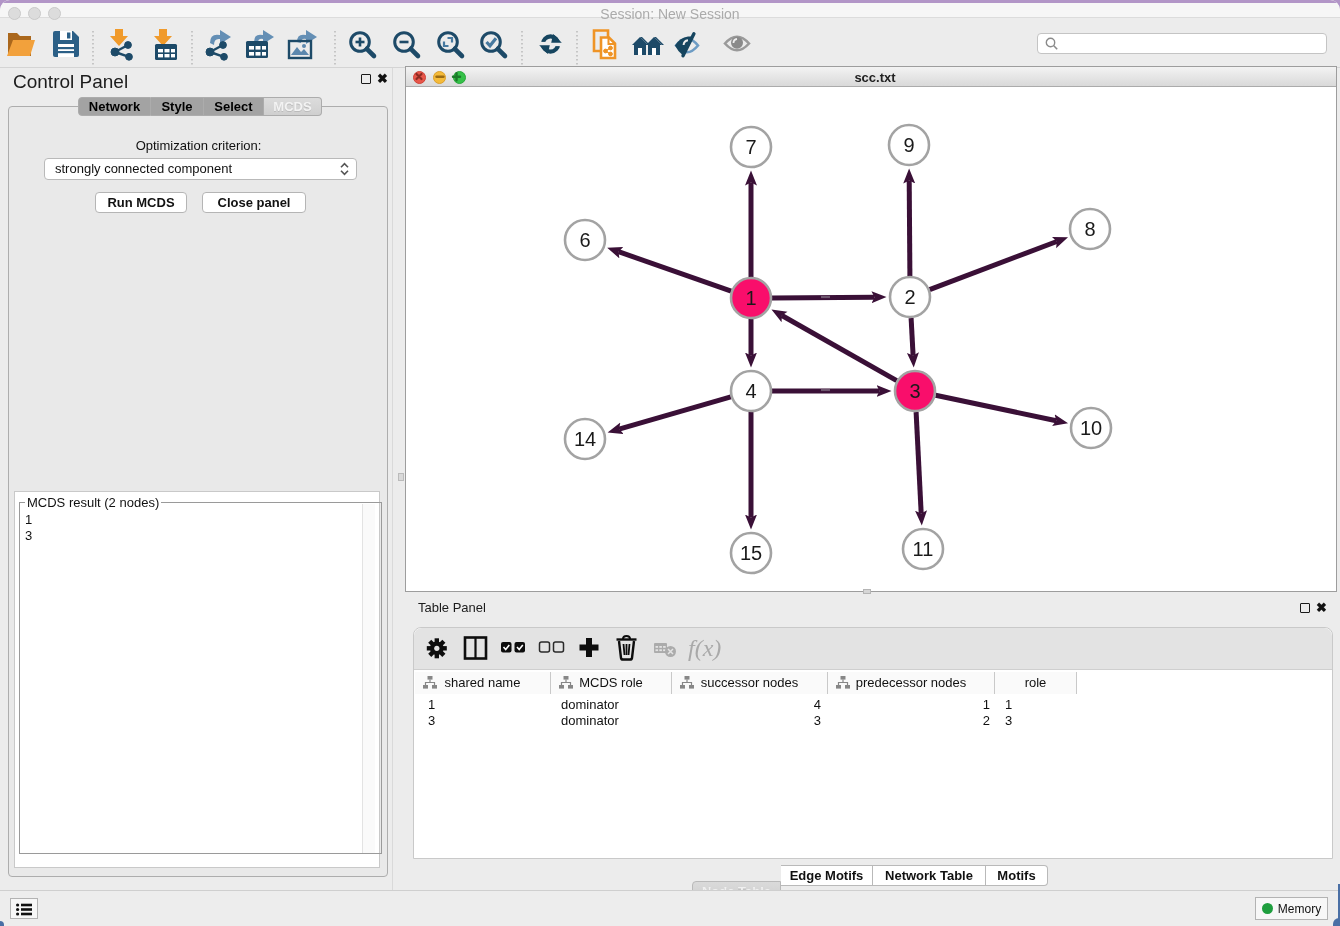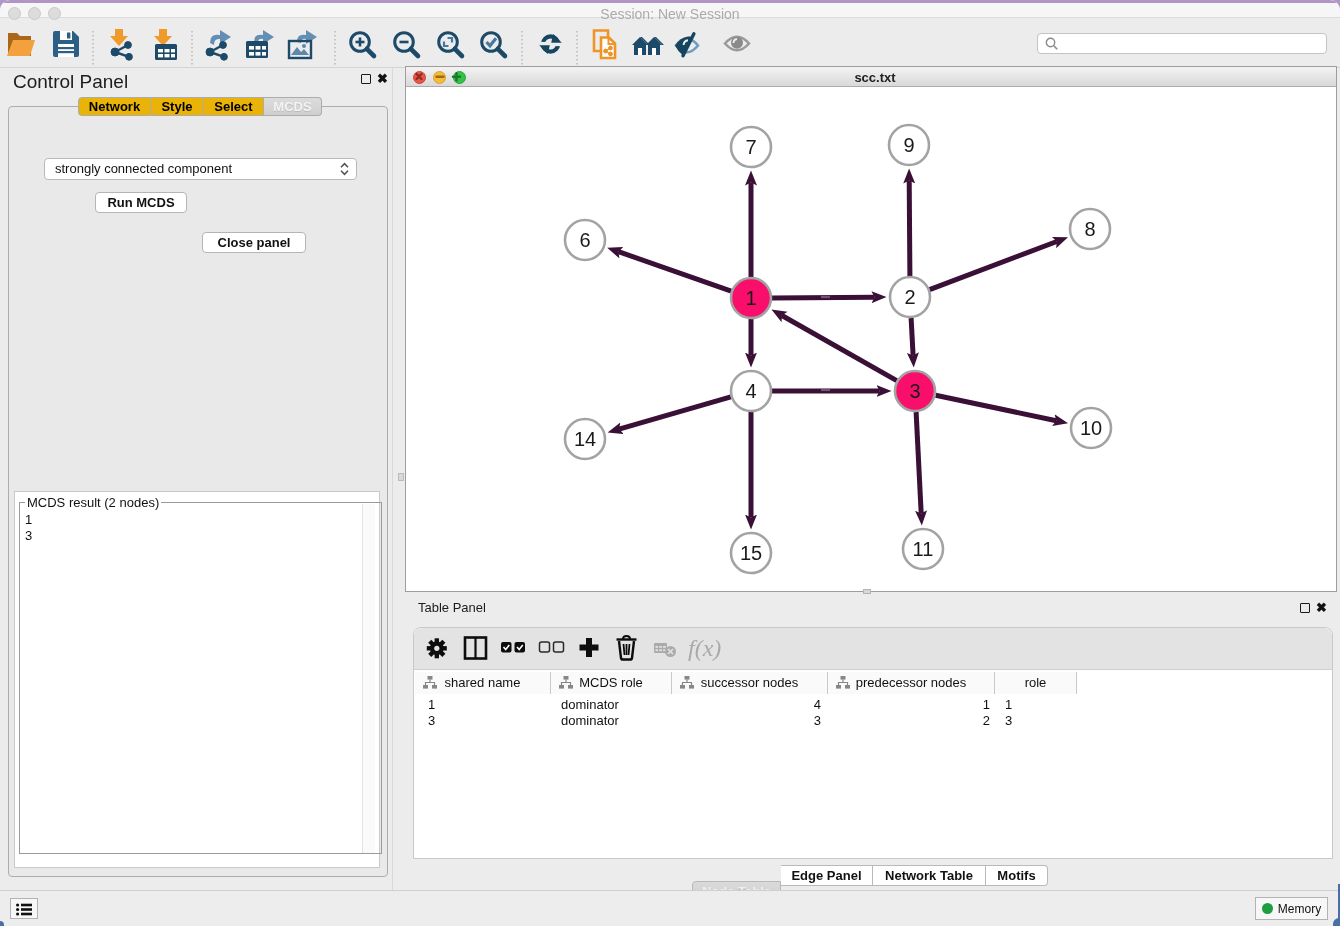--- a/index.html
+++ b/index.html
@@ -18,21 +18,21 @@
 #searchbox { position:absolute; left:1037px; top:33px; width:290px; height:21px;
   background:#fff; border:1px solid #c4c4c4; border-radius:4px; }
 
 #cp-title { position:absolute; left:13px; top:71px; font-size:19px; color:#1c1c1c; }
 .panel-float { position:absolute; width:10px; height:10px; border:1.5px solid #1a1a1a; border-radius:1px; background:transparent; }
 .panel-x { position:absolute; font-size:13px; font-weight:bold; color:#111; }
 #cp-content { position:absolute; left:8px; top:106px; width:380px; height:771px;
   border:1px solid #adadad; border-radius:4px; background:#e9e9e9; }
 .tabrow { position:absolute; display:flex; }
 .tab { height:19px; font-size:13px; font-weight:bold; line-height:18px; text-align:center;
-  background:#eab308; border:1px solid #acacac; border-left:none; color:#000; }
+  background:#a3a3a3; border:1px solid #acacac; border-left:none; color:#000; }
 .tab.first { border-left:1px solid #acacac; border-radius:4px 0 0 4px; }
 .tab.last { border-radius:0 4px 4px 0; }
 .tab.sel { background:linear-gradient(#dcdcdc,#cfcfcf); color:#f3f3f3;
   text-shadow:0 1px 0 #bbb; }
 #opt-label { position:absolute; left:0; top:138px; width:397px; text-align:center;
   font-size:13px; color:#111; }
 #opt-select { position:absolute; left:44px; top:158px; width:313px; height:22px;
   background:#fff; border:1px solid #b9b9b9; border-radius:4px; font-size:13px;
   color:#111; line-height:20px; padding-left:10px; }
 .btn { position:absolute; height:21px; background:#fff; border:1px solid #b5b5b5;
@@ -244,28 +244,29 @@
   <div id="cp-title">Control Panel</div>
   <div class="panel-float" style="left:361px;top:74px;"></div>
   <div class="panel-x" style="left:377px;top:71px;">✖</div>
   <div id="cp-content"></div>
   <div class="tabrow" style="left:78px;top:97px;position:absolute;">
     <div class="tab first" style="width:73px;">Network</div>
     <div class="tab" style="width:53px;">Style</div>
     <div class="tab" style="width:60px;">Select</div>
     <div class="tab sel last" style="width:58px;">MCDS</div>
   </div>
+  <div id="opt-label">Optimization criterion:</div>
   <div id="opt-select">strongly connected component
     <svg width="11" height="14" style="position:absolute;right:6px;top:3px" viewBox="0 0 11 14">
       <path d="M2 5.2 L5.5 1.6 L9 5.2" fill="none" stroke="#555" stroke-width="1.6"></path>
       <path d="M2 8.8 L5.5 12.4 L9 8.8" fill="none" stroke="#555" stroke-width="1.6"></path>
     </svg>
   </div>
   <div class="btn" style="left:95px;top:192px;width:92px;">Run MCDS</div>
-  <div class="btn" style="left:202px;top:192px;width:104px;margin-top:40px;">Close panel</div>
+  <div class="btn" style="left:202px;top:192px;width:104px;">Close panel</div>
   <div id="mcds-box">
     <div id="mcds-fieldset">
       <div id="mcds-legend">MCDS result (2 nodes)</div>
       <div style="position:absolute;left:5px;top:9px;font-size:13px;color:#111;line-height:16px;">1<br>3</div>
       <div id="mcds-scroll"></div>
     </div>
   </div>
   <div style="position:absolute;left:392px;top:68px;width:1px;height:822px;background:#d9d9d9;"></div>
 
   <div style="position:absolute;left:398px;top:473px;width:6px;height:8px;background:#d9d9d9;border:1px solid #bbb;"></div>
@@ -439,21 +440,21 @@
       <span style="position:absolute;left:13px;">3</span>
       <span style="position:absolute;left:146px;">dominator</span>
       <span style="position:absolute;left:258px;width:148px;text-align:right;">3</span>
       <span style="position:absolute;left:414px;width:161px;text-align:right;">2</span>
       <span style="position:absolute;left:590px;">3</span>
     </div>
   </div>
 
   <div class="tabrow" style="left:692px;top:865px;position:absolute;">
     <div class="btab first" style="width:89px;border-radius:4px 0 0 4px;border-left:1px solid #b9b9b9;background:linear-gradient(#dadada,#cecece);color:#f0f0f0;text-shadow:0 1px 0 #b5b5b5;margin-top:16px;">Node Table</div>
-    <div class="btab" style="width:92px;">Edge Panel</div>
+    <div class="btab" style="width:92px;">Edge Motifs</div>
     <div class="btab" style="width:113px;">Network Table</div>
     <div class="btab" style="width:62px;border-radius:0 4px 4px 0;">Motifs</div>
   </div>
 
   <div id="statusbar"></div>
   <div id="listbtn">
     <svg width="16" height="13" style="position:absolute;left:5px;top:3.5px" viewBox="0 0 16 13">
       <circle cx="1.6" cy="2" r="1.6" fill="#111"></circle>
         <rect x="5" y="0.7" width="11" height="2.6" fill="#111"></rect>
       <circle cx="1.6" cy="6.5" r="1.6" fill="#111"></circle>

